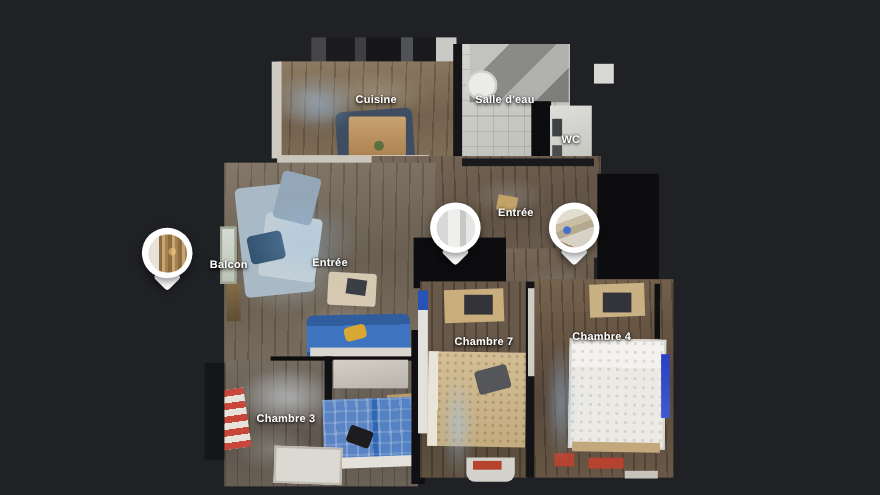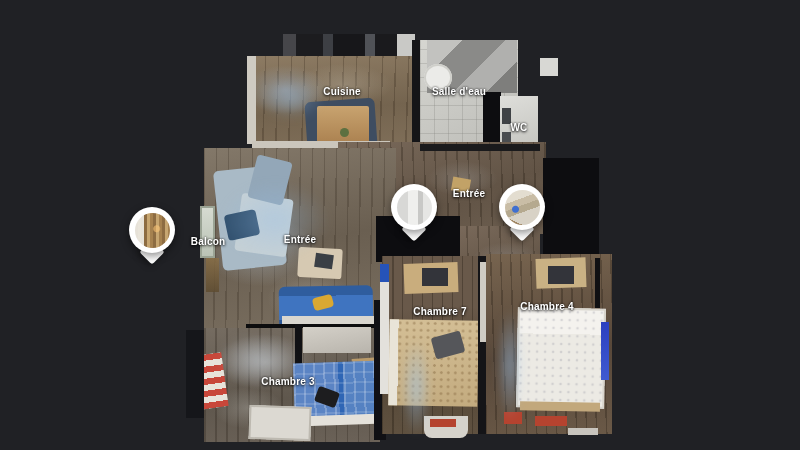--- a/index.html
+++ b/index.html
@@ -164,21 +164,21 @@
   </div>
 
   <span class="room-label" style="left:342px;top:92px">Cuisine</span>
   <span class="room-label" style="left:459px;top:92px">Salle d'eau</span>
   <span class="room-label" style="left:519px;top:128px">WC</span>
   <span class="room-label" style="left:469px;top:194px">Entrée</span>
   <span class="room-label" style="left:208px;top:242px">Balcon</span>
   <span class="room-label" style="left:300px;top:240px">Entrée</span>
   <span class="room-label" style="left:440px;top:312px">Chambre 7</span>
   <span class="room-label" style="left:547px;top:307px">Chambre 4</span>
-  <span class="room-label" style="left:288px;top:382px">Chambre 3</span>
+  <span class="room-label" style="left:260px;top:382px">Chambre 3</span>
 
   <div class="pin" style="left:129px;top:207px">
     <div class="pin-tail"></div>
     <div class="pin-circle">
       <div class="pin-thumb thumb-balcon"></div>
     </div>
   </div>
   <div class="pin" style="left:391px;top:184px">
     <div class="pin-tail"></div>
     <div class="pin-circle">

